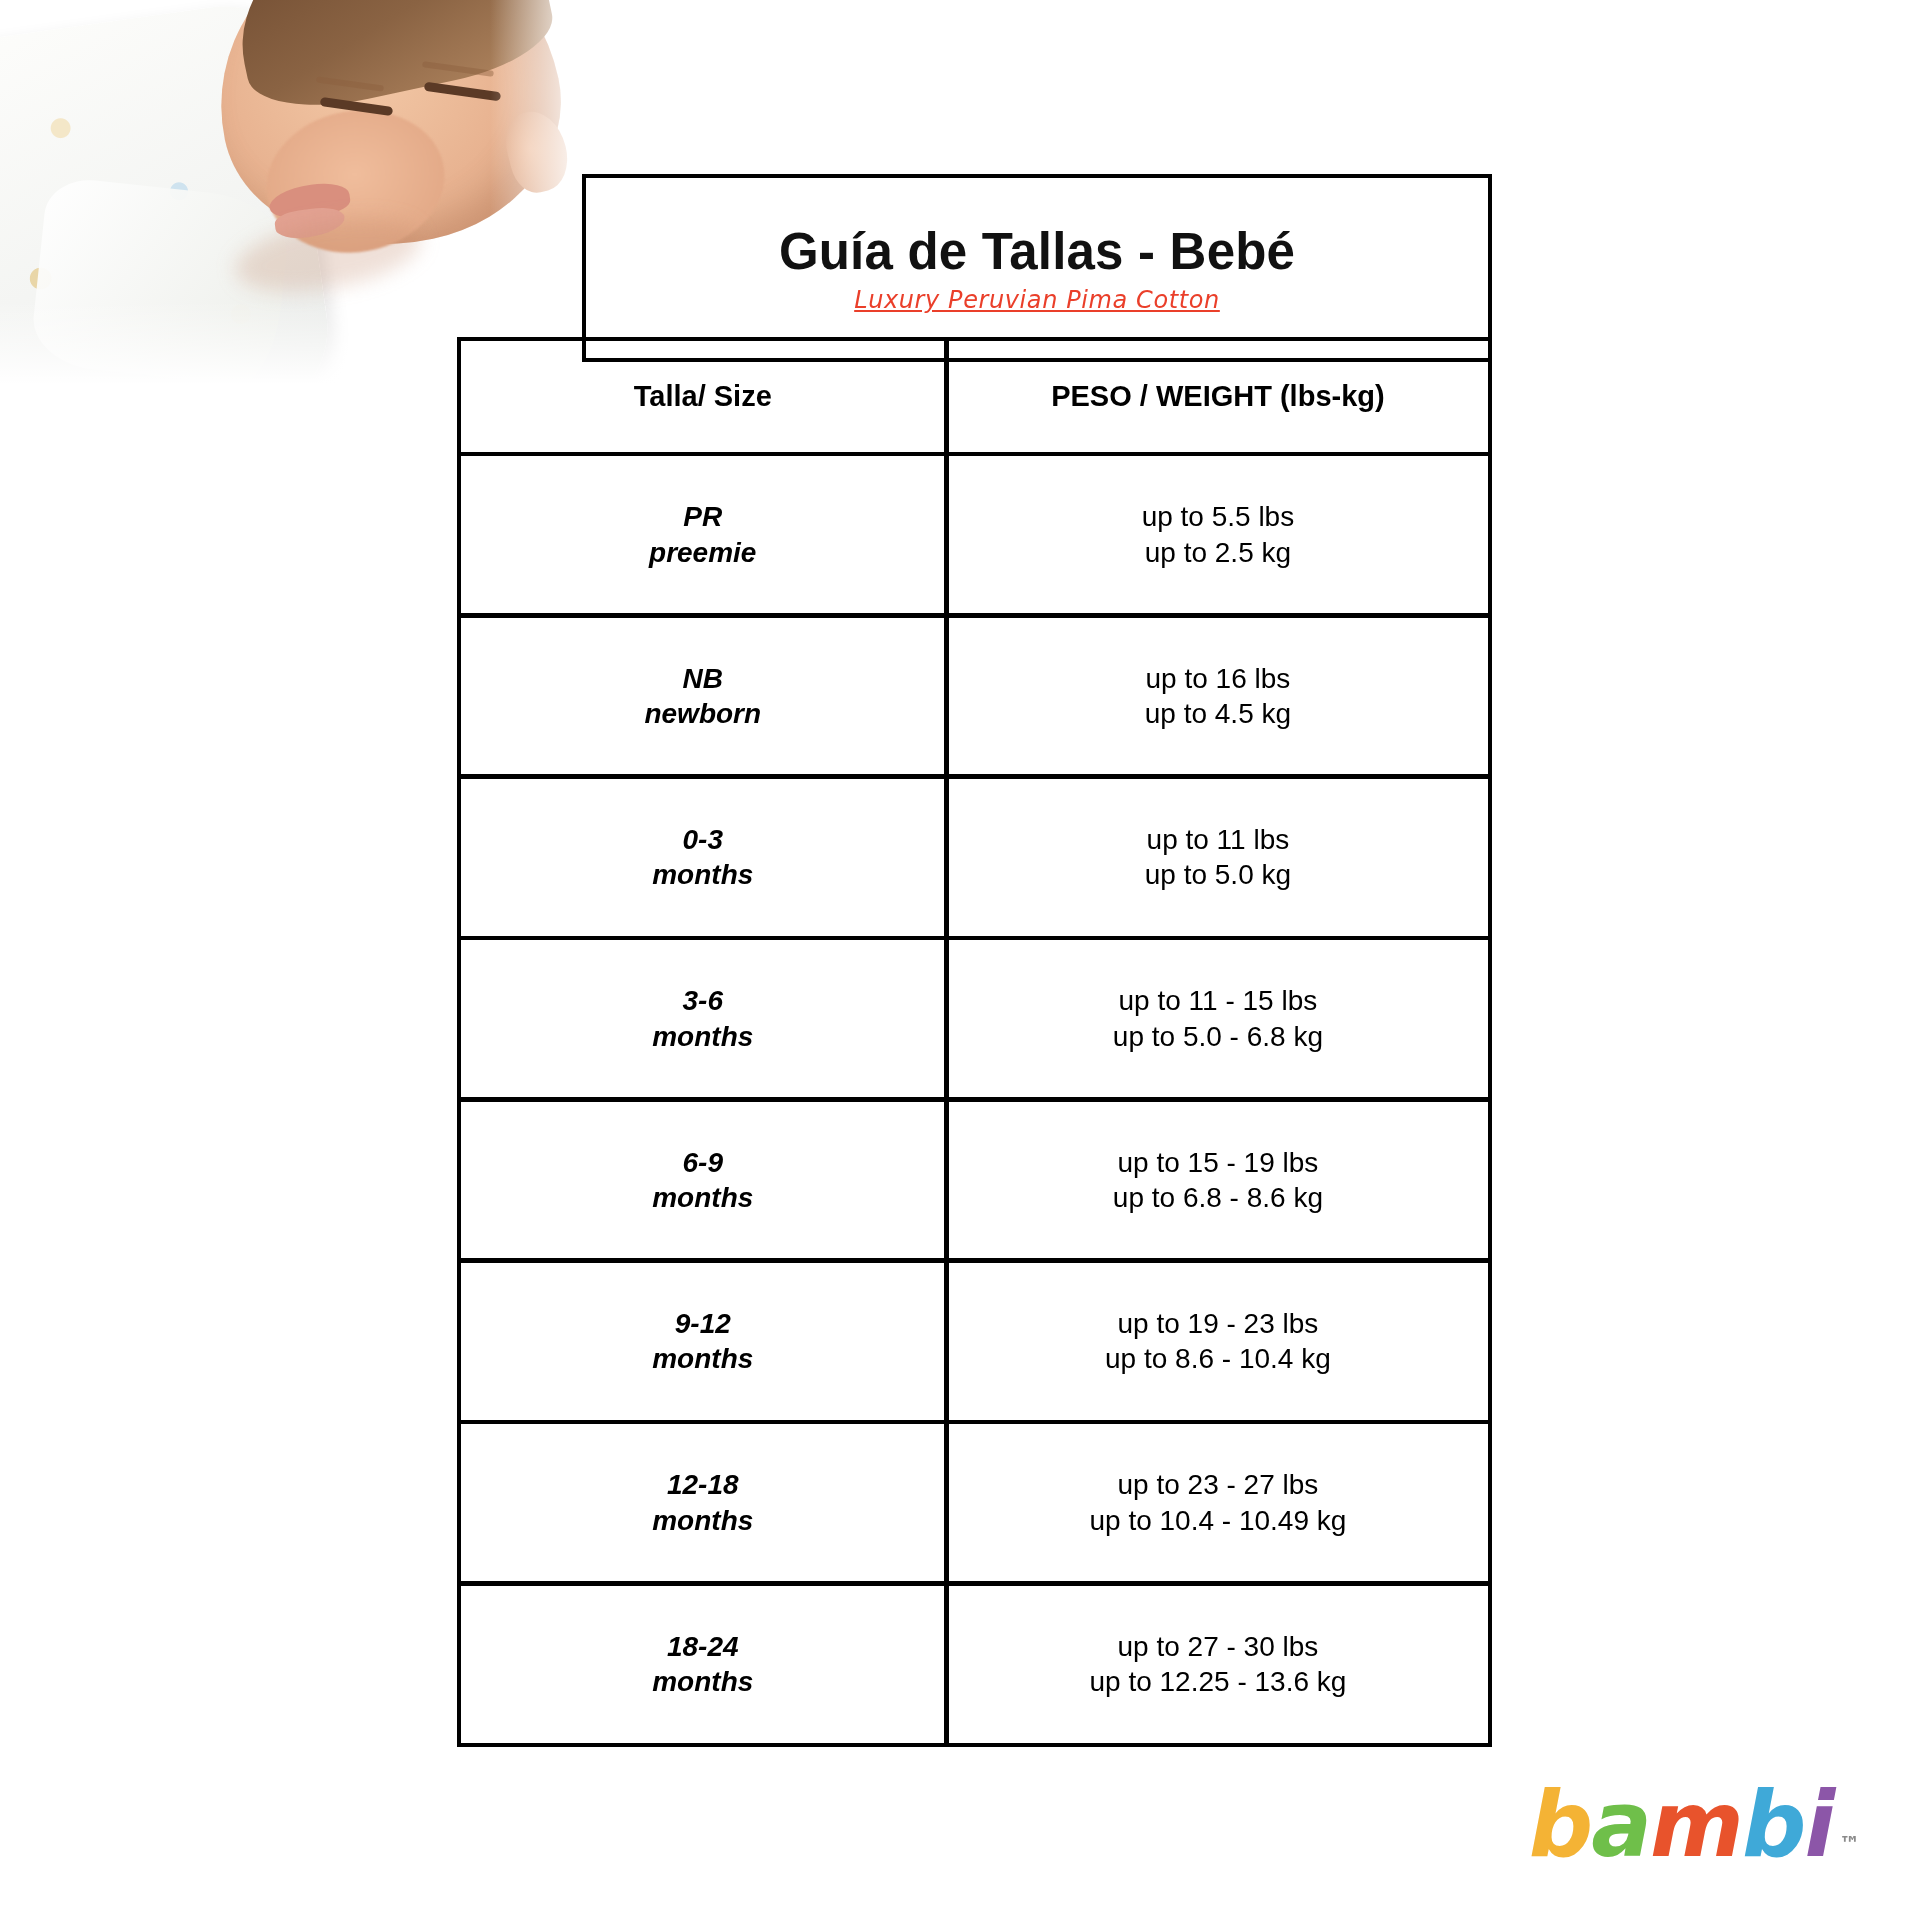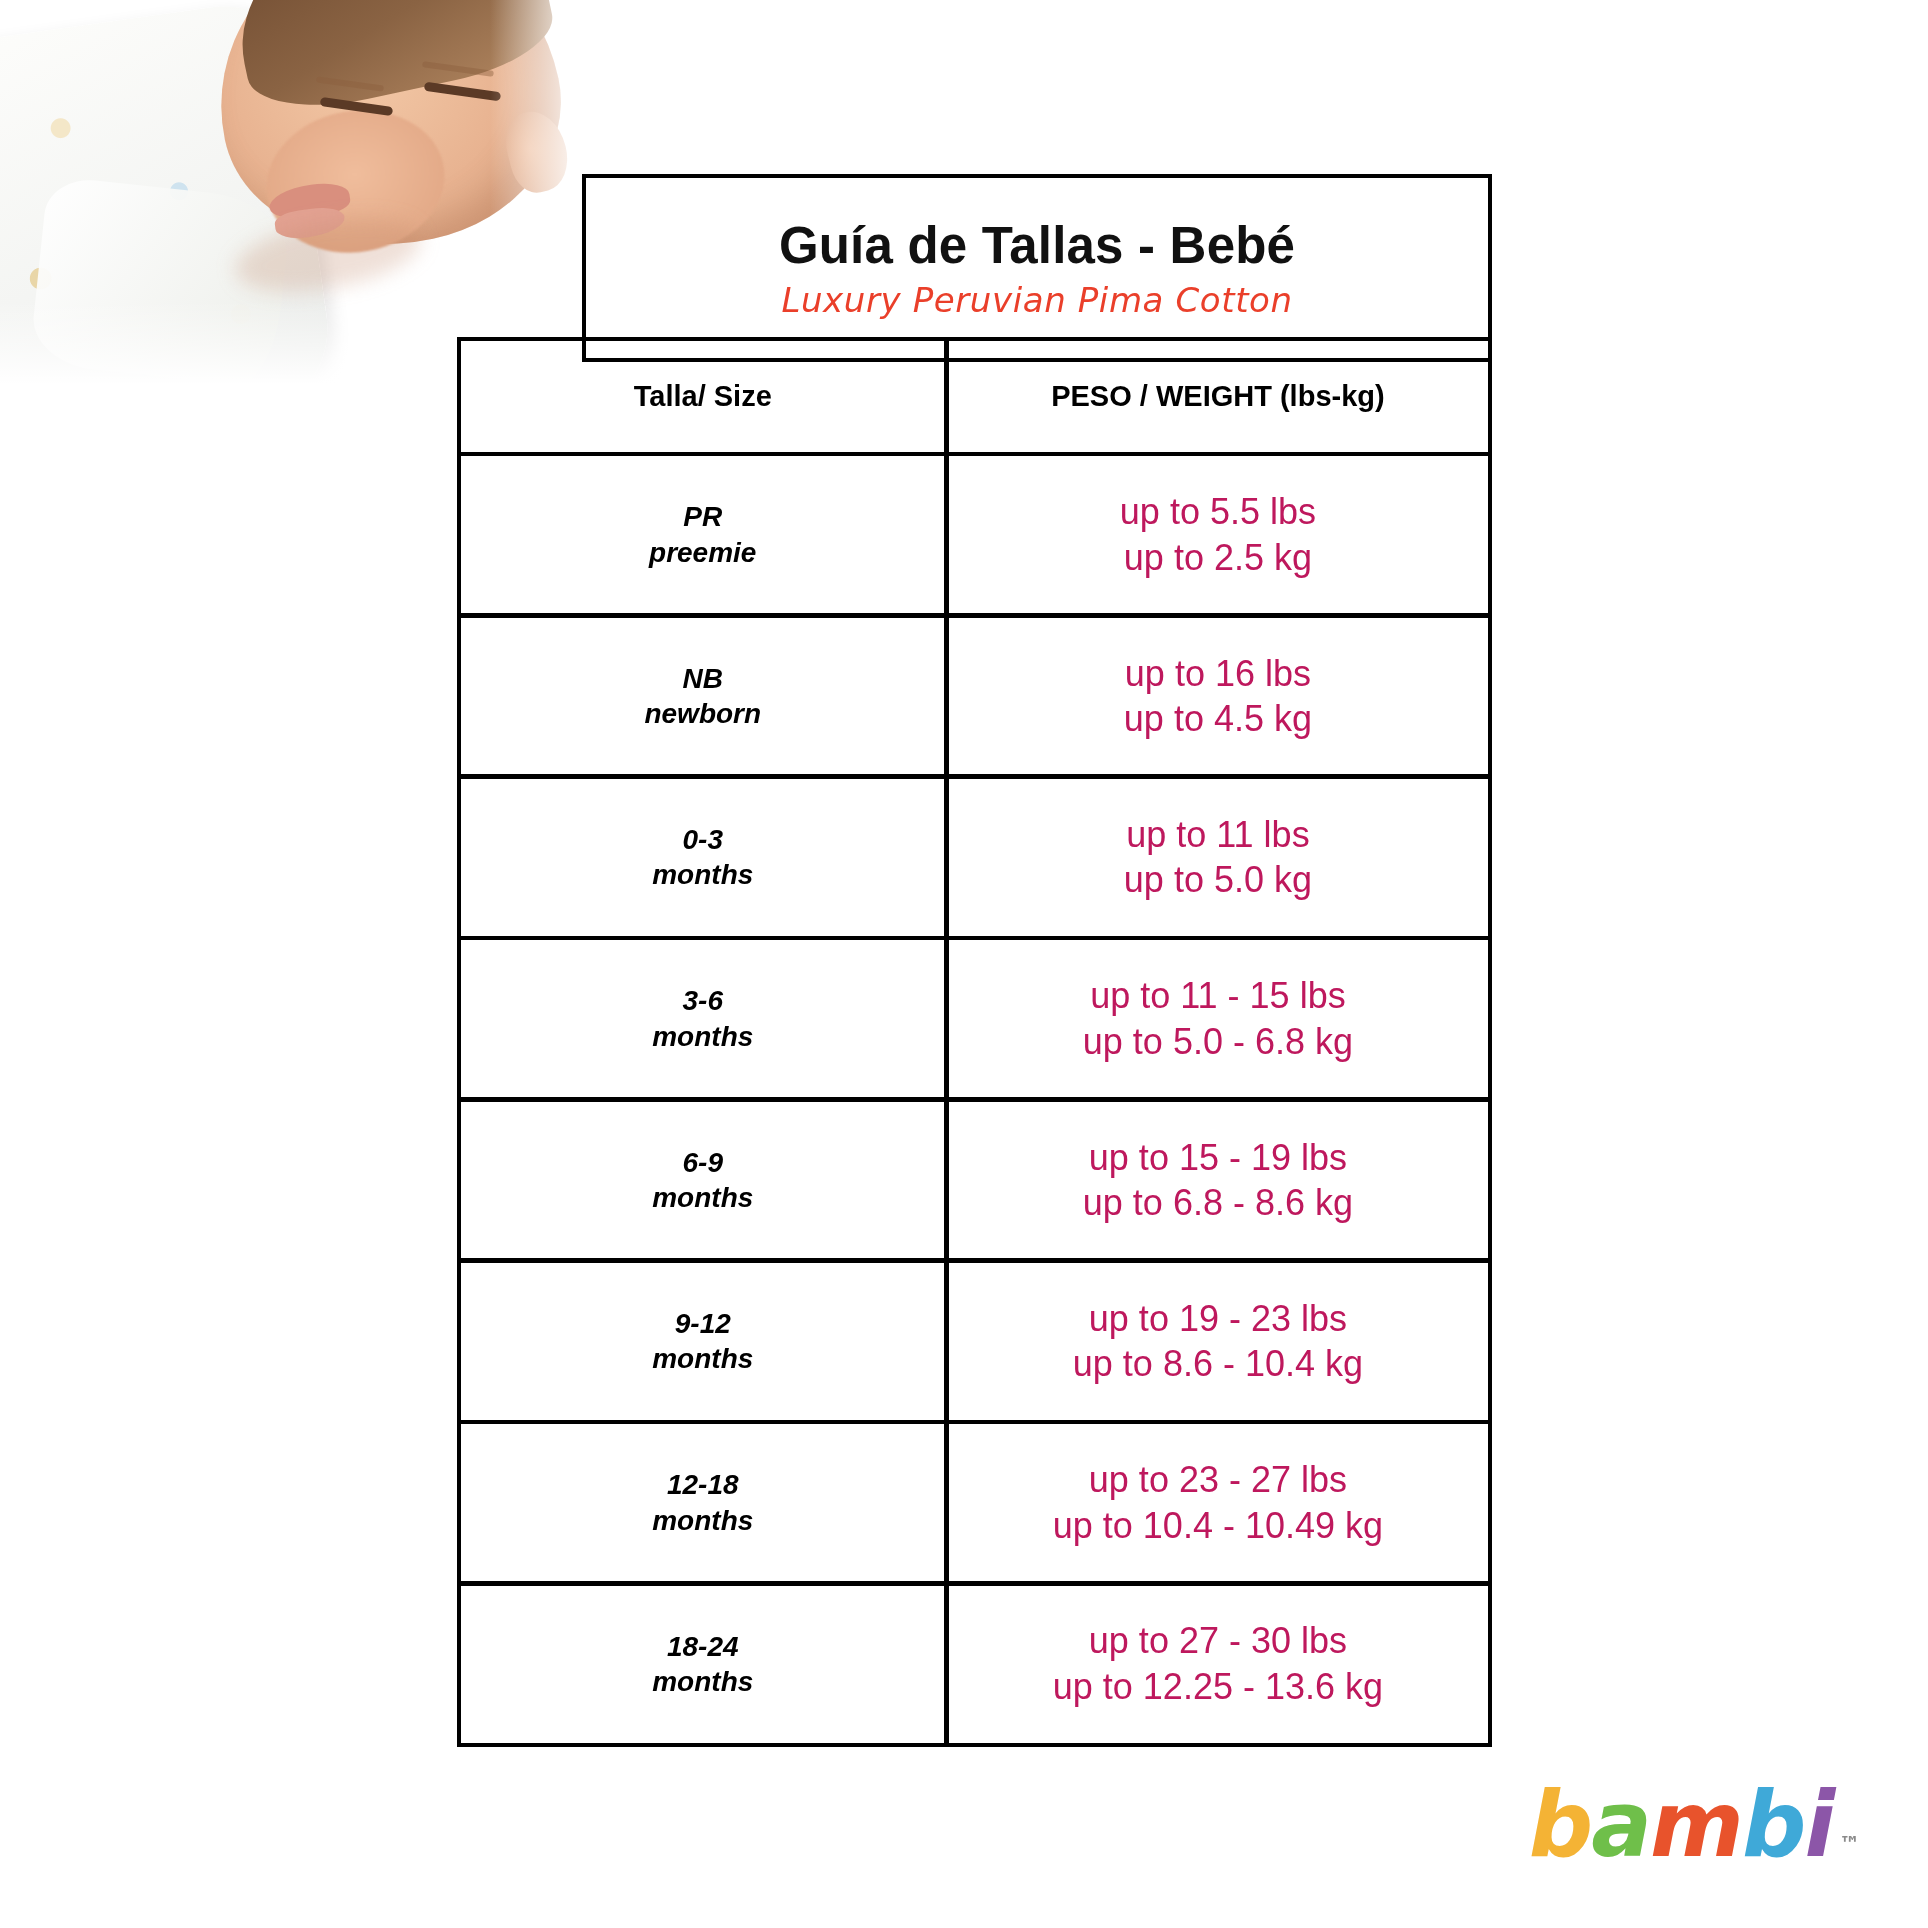--- a/index.html
+++ b/index.html
@@ -181,25 +181,26 @@
     justify-content: center;
   }
   .title-main {
     font-size: 51px;
     font-weight: bold;
     letter-spacing: 0.2px;
     color: #111;
     margin-bottom: 5.6px;
   }
   .title-sub {
-    font-size: 34px;
+    font-size: 24px;
     color: #ea3f2a;
     font-family: "DejaVu Sans", sans-serif;
     font-style: italic;
     letter-spacing: 0.6px;
+    text-decoration: underline;
   }
 
   
   .table {
     position: absolute;
     left: 437px;
     top: 342px;
     width: 1055px;
   }
   .row {
@@ -227,23 +228,23 @@
   }
 
   .data-row .cell { height: 166px; }
   .size-line {
     font-size: 28px;
     font-weight: bold;
     line-height: 1.26;
     font-style: italic;
   }
   .weight-line {
-    font-size: 36px;
+    font-size: 28px;
     line-height: 1.26;
-    color: #be185d;
+    color: #000000;
   }
 
   
   .logo {
     position: absolute;
     right: 68px;
     bottom: 58px;
     display: flex;
     align-items: flex-end;
     font-family: "DejaVu Sans", sans-serif;

